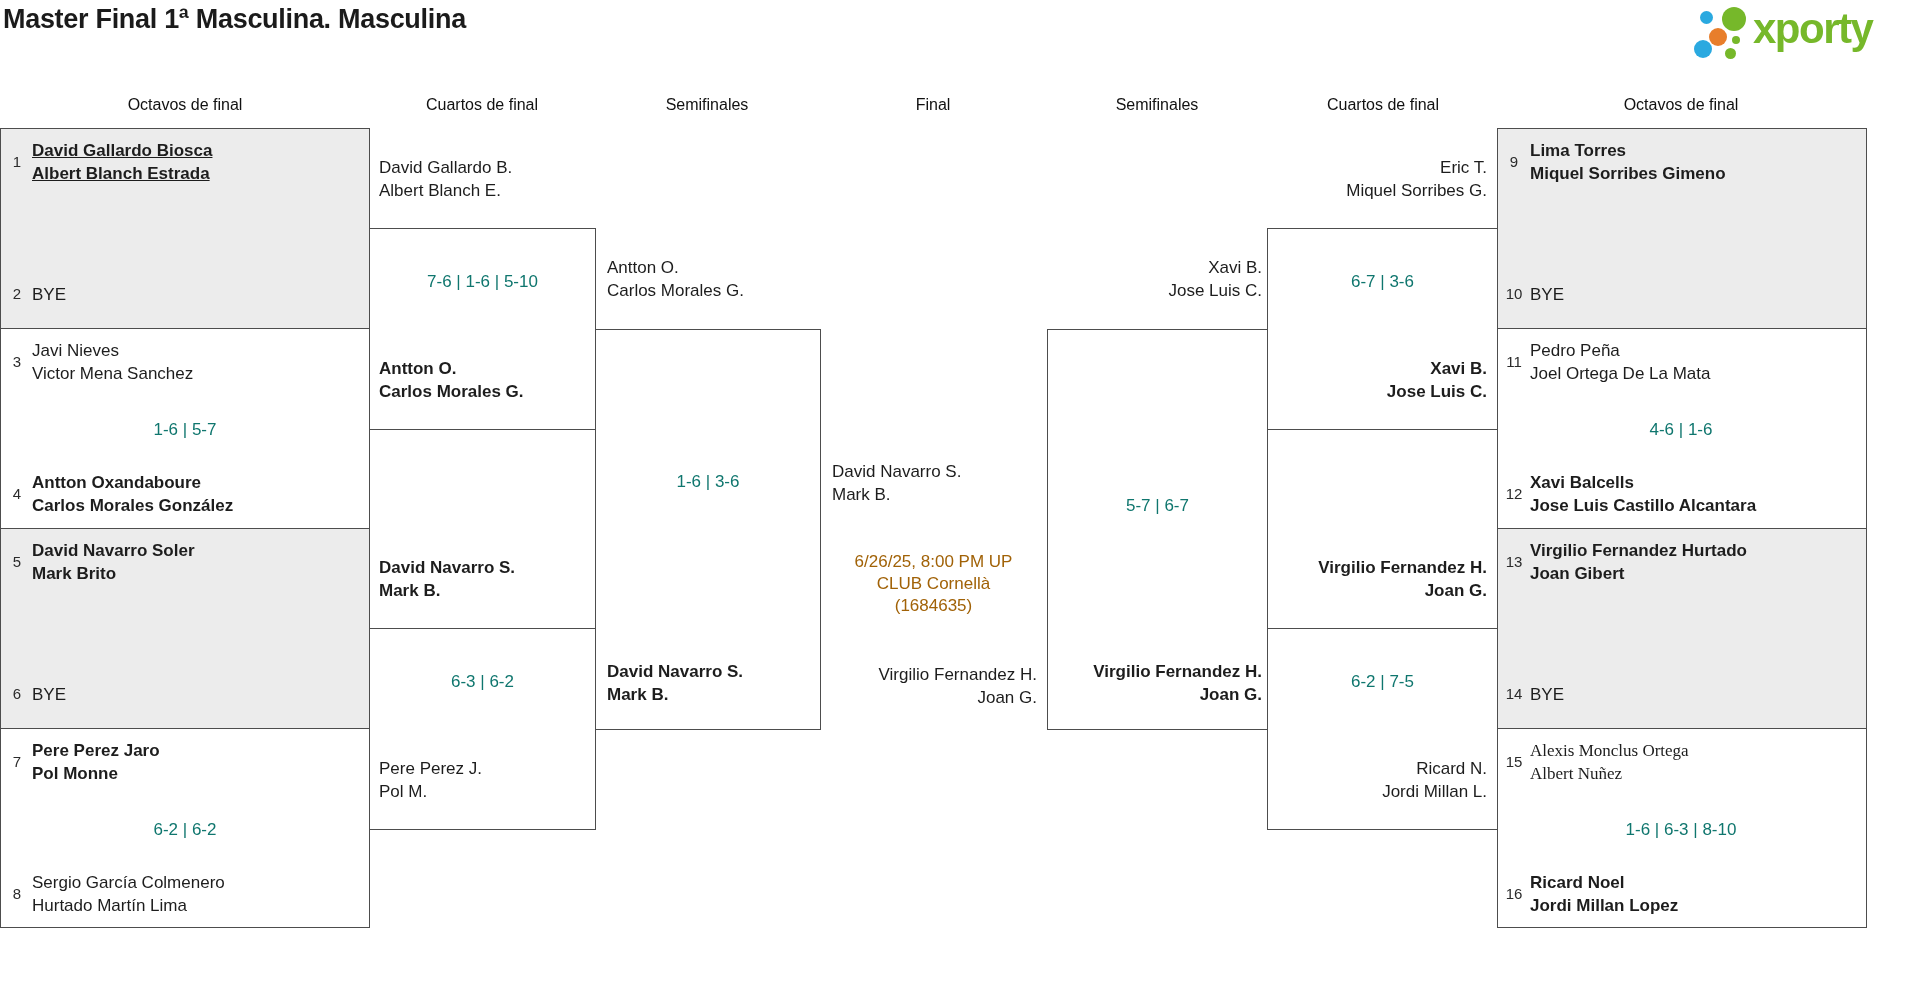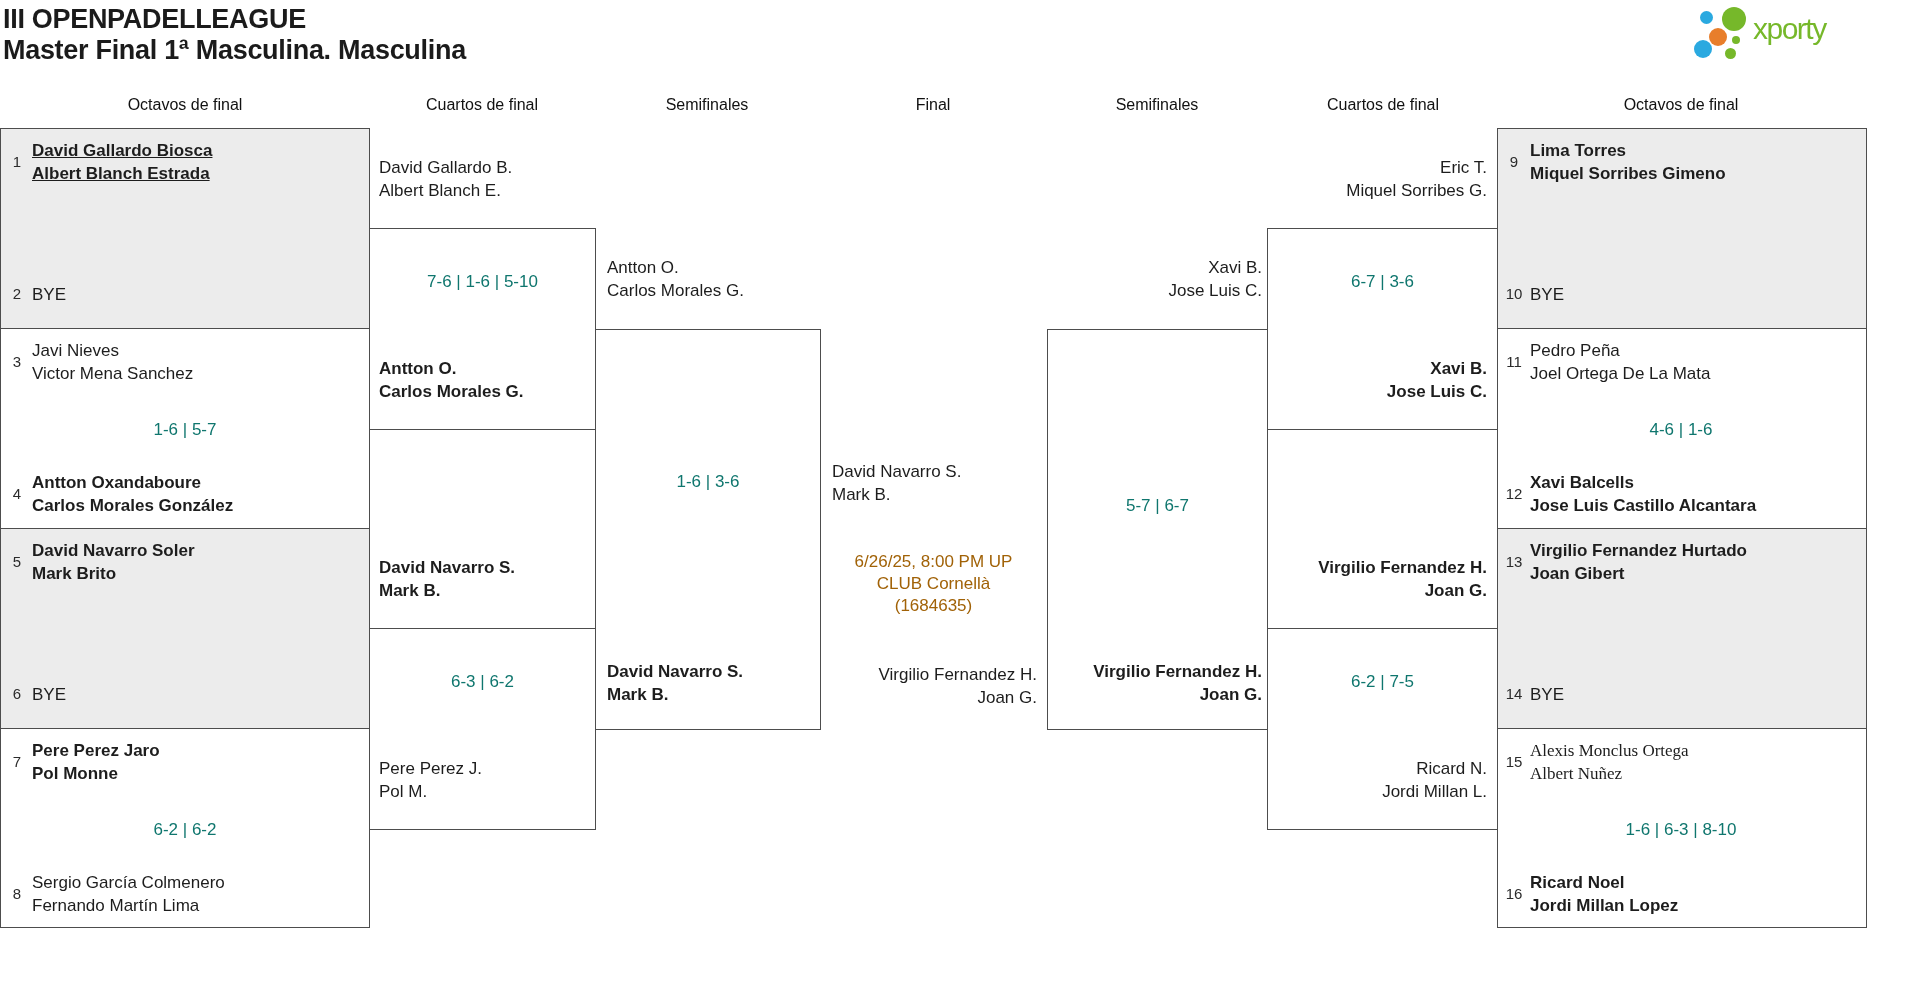--- a/index.html
+++ b/index.html
@@ -18,27 +18,26 @@
   .divider{position:absolute;left:0;width:100%;height:1px;background:#4d4d4d;}
   
   .names{font-size:17px;line-height:23px;white-space:nowrap;}
   .bold{font-weight:700;}
   .seed{font-size:15px;line-height:22px;color:#2b2b2b;text-align:center;}
   .score{font-size:17px;line-height:23px;text-align:center;color:#0f766e;white-space:nowrap;}
   .right{text-align:right;}
   .eventinfo{font-size:17px;line-height:22px;text-align:center;color:#a16207;}
   
   .dot{position:absolute;border-radius:50%;}
-  .logotext{font-size:30px;font-weight:400;letter-spacing:-1.5px;line-height:42px;}
+  .logotext{font-size:42px;font-weight:700;letter-spacing:-1.5px;line-height:42px;}
 </style>
 </head>
 <body>
 
 <div class="abs title">
-  <div>III OPENPADELLEAGUE</div>
   <div>Master Final 1ª Masculina. Masculina</div>
 </div>
 
 <div>
   <div class="dot" style="left:1700px;top:11px;width:13px;height:13px;background:#2aa9e0;"></div>
   <div class="dot" style="left:1722px;top:7px;width:24px;height:24px;background:#76b82a;"></div>
   <div class="dot" style="left:1709px;top:28px;width:18px;height:18px;background:#e87e2b;"></div>
   <div class="dot" style="left:1732px;top:36px;width:8px;height:8px;background:#76b82a;"></div>
   <div class="dot" style="left:1694px;top:40px;width:18px;height:18px;background:#2aa9e0;"></div>
   <div class="dot" style="left:1725px;top:48px;width:11px;height:11px;background:#76b82a;"></div>
@@ -98,21 +97,21 @@
 <div>
   <div class="abs seed" style="left:6px;top:751px;width:22px;">7</div>
   <div class="abs names bold" style="left:32px;top:739px;">
     <div>Pere Perez Jaro</div>
     <div>Pol Monne</div>
   </div>
   <div class="abs score" style="left:1px;top:818px;width:368px;">6-2 | 6-2</div>
   <div class="abs seed" style="left:6px;top:883px;width:22px;">8</div>
   <div class="abs names" style="left:32px;top:871px;">
     <div>Sergio García Colmenero</div>
-    <div>Fernando Martín Lima</div>
+    <div>Hurtado Martín Lima</div>
   </div>
 </div>
 
 <div class="abs box" style="left:369px;top:228px;width:227px;height:202px;"></div>
 <div class="abs names" style="left:379px;top:156px;">
   <div>David Gallardo B.</div>
   <div>Albert Blanch E.</div>
 </div>
 <div class="abs score" style="left:369px;top:270px;width:227px;">7-6 | 1-6 | 5-10</div>
 <div class="abs names bold" style="left:379px;top:357px;">

